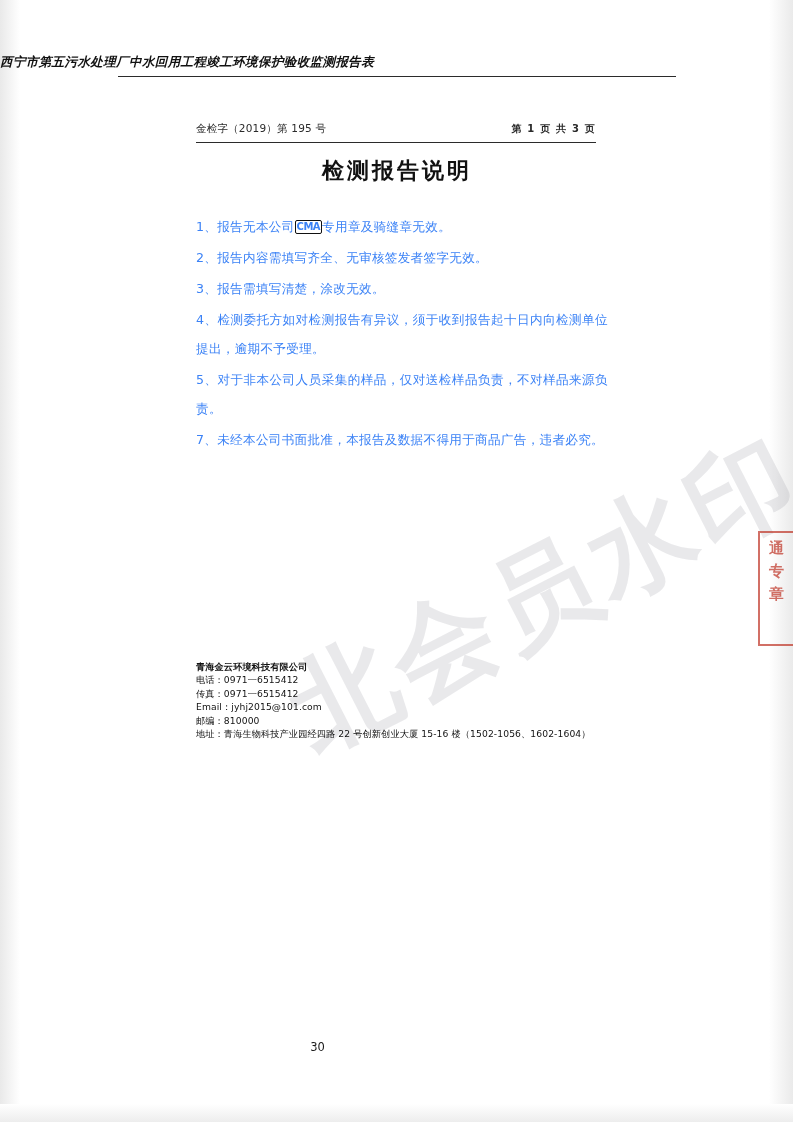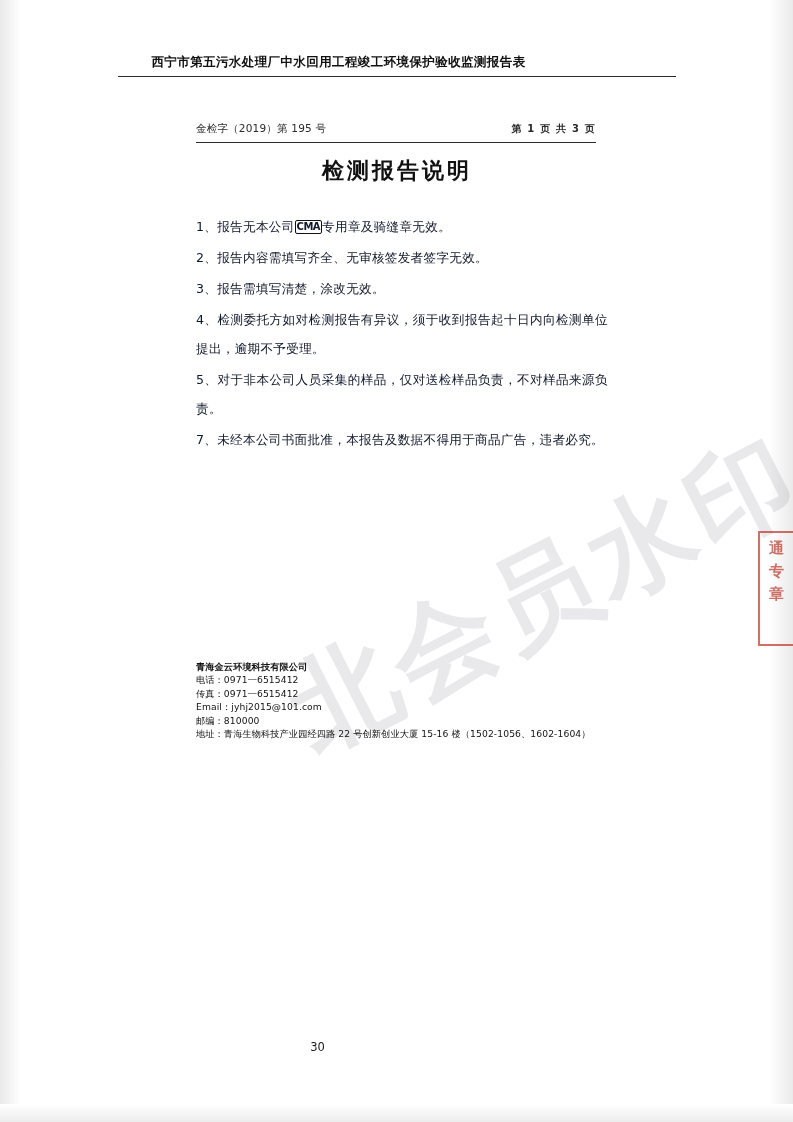--- a/index.html
+++ b/index.html
@@ -15,21 +15,21 @@
     color: #1a1a1a;
     overflow: hidden;
   }
 
   
   .doc-header {
     position: absolute;
     top: 52px;
     left: 0;
     width: 677px;
-    text-align: center;
+    font-style: italic;
   }
   .doc-header .header-title {
     font-family: "DejaVu Sans", sans-serif;
     font-size: 12.5px;
     font-weight: bold;
     letter-spacing: 0.4px;
     color: #111;
     display: inline-block;
     padding-bottom: 5px;
   }
@@ -91,21 +91,21 @@
   .clauses {
     position: absolute;
     top: 118px;
     left: 78px;
     width: 412px;
   }
   .clause {
     font-family: "DejaVu Sans", sans-serif;
     font-size: 12.6px;
     line-height: 29px;
-    color: #0f172a;
+    color: #3b82f6;
     letter-spacing: 0.3px;
     text-align: justify;
     margin-bottom: 2px;
     position: relative;
   }
   .clause .cma {
     display: inline-block;
     border: 1.4px solid #111;
     border-radius: 2px;
     font-size: 10px;

